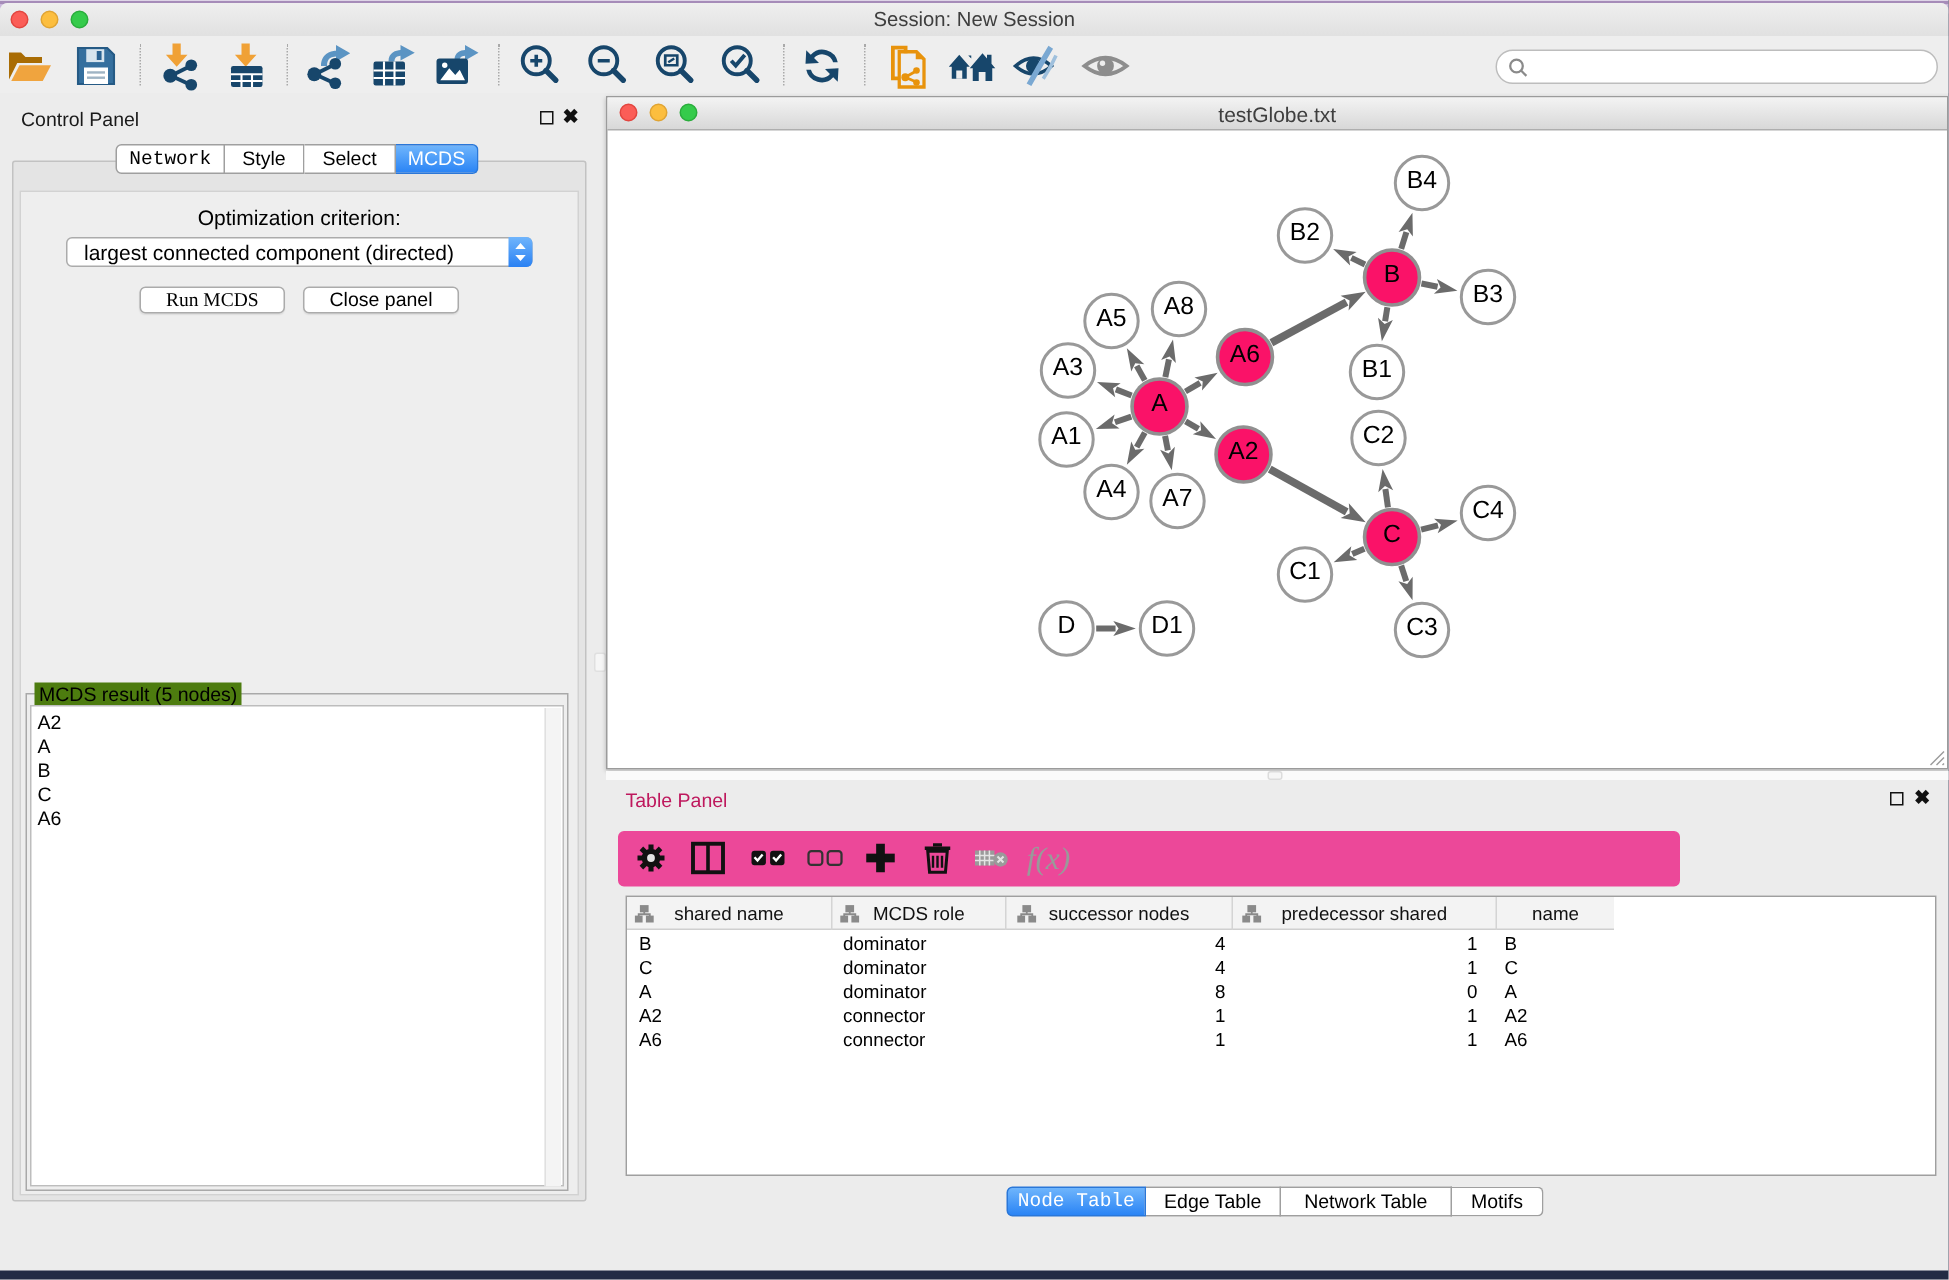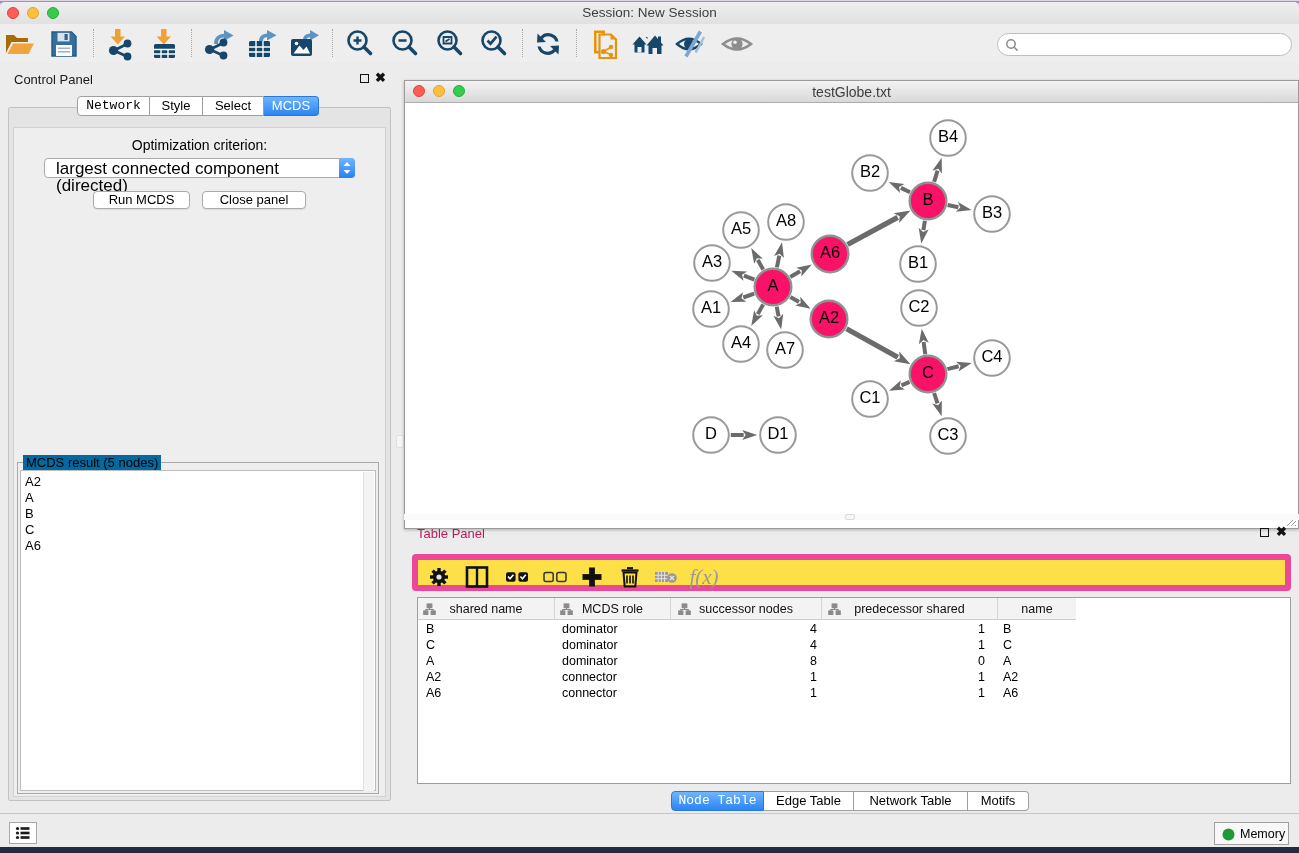--- a/index.html
+++ b/index.html
@@ -25,33 +25,33 @@
 .tabrow { position:absolute; display:flex; height:20px; }
 .tab { font-size:13px; color:#000; background:#fff; border:1px solid #9f9f9f; border-left:none; text-align:center; line-height:18px; }
 .tab.first { border-left:1px solid #9f9f9f; border-radius:4px 0 0 4px;font-family:Liberation Mono, monospace; }
 .tab.last { border-radius:0 4px 4px 0; }
 .tab.sel { background:linear-gradient(#6fb5fc,#2a84f5); color:#fff; border-color:#2a77d8; }
 #cp-tabs { left:77px; top:94px; z-index:5; }
 #opt-label { position:absolute; left:0; top:0; width:100%; text-align:center; font-size:14px; }
 .aquabtn { position:absolute; background:#fff; border:1px solid #ababab; border-radius:4px; font-size:13px; text-align:center; color:#000; box-shadow:0 1px 1px rgba(0,0,0,0.08); }
 
 #mcds-box { position:absolute; left:3px; top:334px; width:362px; height:332px; border:1px solid #a9a9a9; }
-#mcds-legend { position:absolute; left:5px; top:-8px; background:#0369a1; padding:0 3px; font-size:13px; }
+#mcds-legend { position:absolute; left:5px; top:-8px; background:#4d7c0f; padding:0 3px; font-size:13px; }
 #mcds-list { position:absolute; left:2px; top:7px; width:356px; height:321px; background:#fff; border:1px solid #bdbdbd; font-size:13px; line-height:16px; padding:3px 0 0 4px; }
 #mcds-scroll { position:absolute; right:1px; top:1px; width:11px; height:319px; background:#f4f4f4; border-left:1px solid #e0e0e0; }
 
-#netwin { position:absolute; left:404px; top:62px; width:895px; height:449px; background:#fff; border:1px solid #9b9b9b; box-shadow:0 1px 3px rgba(0,0,0,0.25);margin-top:16px; }
+#netwin { position:absolute; left:404px; top:62px; width:895px; height:449px; background:#fff; border:1px solid #9b9b9b; box-shadow:0 1px 3px rgba(0,0,0,0.25); }
 #net-tb { position:absolute; left:0; top:0; width:100%; height:22px; background:linear-gradient(#f3f3f3,#d8d8d8); border-bottom:1px solid #aeaeae; }
 #net-title { position:absolute; left:0; top:3px; width:100%; text-align:center; font-size:14px; color:#3e3e3e; }
 #graph-wrap { position:absolute; left:1px; top:23px; will-change:transform; }
 
 #tp-title { position:absolute; left:417px; top:524px; font-size:13px; color:#be185d; }
 #tp-max { position:absolute; left:1260px; top:526px; width:9px; height:9px; border:1.5px solid #111; }
 #tp-close { position:absolute; left:1276px; top:522px; font-size:13px; font-weight:bold; color:#111; }
-#tp-toolbar { position:absolute; left:412px; top:552px; width:879px; height:37px; background:#fde047; border:6px solid #ec4899; border-radius:4px; }
+#tp-toolbar { position:absolute; left:412px; top:552px; width:708px; height:37px; background:#ec4899; border:1px solid #ec4899; border-radius:4px; }
 #tbl { position:absolute; left:417px; top:595px; width:874px; height:187px; background:#fff; border:1px solid #9f9f9f; }
 #tbl-head { position:absolute; left:0; top:0; width:658px; height:22px; background:#f3f3f3; border-bottom:1px solid #cfcfcf; font-size:12.5px; }
 .th { position:absolute; top:0; height:22px; line-height:22px; text-align:center; border-right:1px solid #d4d4d4; color:#111; }
 .tr { position:absolute; font-size:12.5px; color:#000; height:16px; line-height:16px; }
 
 #bot-tabs { left:671px; top:789px; }
 
 #statusbar { position:absolute; left:0; top:811px; width:1299px; height:34px; background:#ececec; border-top:1px solid #c6c6c6; }
 #memorybtn { position:absolute; left:1214px; top:8px; width:75px; height:23px; background:#f7f7f7; border:1px solid #9f9f9f; font-size:12.5px; }
 #wallpaper-top { position:absolute; left:0; top:0; width:1299px; height:9px; background:linear-gradient(#ded5e7 0 1px, #a68cb9 1px 3px, #cbb8dc 3px); }
@@ -211,28 +211,28 @@
 <div class="tabrow" id="cp-tabs">
   <div class="tab first" style="width:73px">Network</div>
   <div class="tab" style="width:53px">Style</div>
   <div class="tab" style="width:61px">Select</div>
   <div class="tab sel last" style="width:55px">MCDS</div>
 </div>
 <div id="cp-outer">
   <div id="cp-inner">
     <div id="opt-label" style="top:9px">Optimization criterion:</div>
     <div id="dropdown" style="position:absolute;left:30px;top:30px;width:311px;height:20px;background:#fff;border:1px solid #ababab;border-radius:4px;">
-      <div style="position:absolute;left:11px;top:1px;font-size:17px;line-height:17px;">largest connected component (directed)</div>
+      <div style="position:absolute;left:11px;top:1px;font-size:14px;line-height:17px;">largest connected component (directed)</div>
       <div style="position:absolute;right:-1px;top:-1px;width:16px;height:20px;background:linear-gradient(#70b5fc,#2a81f3);border-radius:0 4px 4px 0;">
         <svg width="16" height="20" viewBox="0 0 16 20">
               <path d="M4.5,8 L8,4 L11.5,8 Z M4.5,12 L8,16 L11.5,12 Z" fill="#fff"></path>
             </svg>
       </div>
     </div>
-    <div class="aquabtn" style="left:79px;top:63px;width:97px;height:18px;line-height:16px;">Run MCDS</div>
+    <div class="aquabtn" style="left:79px;top:63px;width:97px;height:18px;line-height:16px;font-family:Liberation Serif, serif;">Run MCDS</div>
     <div class="aquabtn" style="left:188px;top:63px;width:104px;height:18px;line-height:16px;">Close panel</div>
     <div id="mcds-box">
       <div id="mcds-legend">MCDS result (5 nodes)</div>
       <div id="mcds-list">A2<br>A<br>B<br>C<br>A6
         <div id="mcds-scroll"></div>
       </div>
     </div>
   </div>
 </div>
 <div id="split-h" style="position:absolute;left:396px;top:433px;width:8px;height:13px;background:#f6f6f6;border:1px solid #e0e0e0;border-radius:2px;"></div>
@@ -448,34 +448,14 @@
 <div class="tr" style="left:404px;top:87px;width:163px;text-align:right">1</div>
 <div class="tr" style="left:585px;top:87px">A6</div>
 </div>
 <div class="tabrow" id="bot-tabs">
   <div class="tab sel first" style="width:93px">Node Table</div>
   <div class="tab" style="width:90px">Edge Table</div>
   <div class="tab" style="width:114px">Network Table</div>
   <div class="tab last" style="width:61px">Motifs</div>
 </div>
 
-<div id="statusbar">
-  <div style="position:absolute;left:9px;top:8px;width:28px;height:22px;background:#fdfdfd;border:1px solid #a9a9a9;">
-    <svg width="26" height="20" viewBox="0 0 26 20">
-      <g fill="#1a1a1a">
-        <circle cx="7.5" cy="5.5" r="1.6"></circle>
-            <circle cx="7.5" cy="10" r="1.6"></circle>
-            <circle cx="7.5" cy="14.5" r="1.6"></circle>
-        <rect x="10.5" y="4.2" width="9" height="2.6"></rect>
-            <rect x="10.5" y="8.7" width="9" height="2.6"></rect>
-            <rect x="10.5" y="13.2" width="9" height="2.6"></rect>
-      </g>
-    </svg>
-  </div>
-  <div id="memorybtn">
-    <svg style="position:absolute;left:7px;top:5px" width="13" height="13" viewBox="0 0 13 13">
-          <circle cx="6.5" cy="6.5" r="6" fill="#1d9a37"></circle>
-        </svg>
-    <span style="position:absolute;left:25px;top:4px;">Memory</span>
-  </div>
-</div>
 
 </div>
 
 </body></html>

